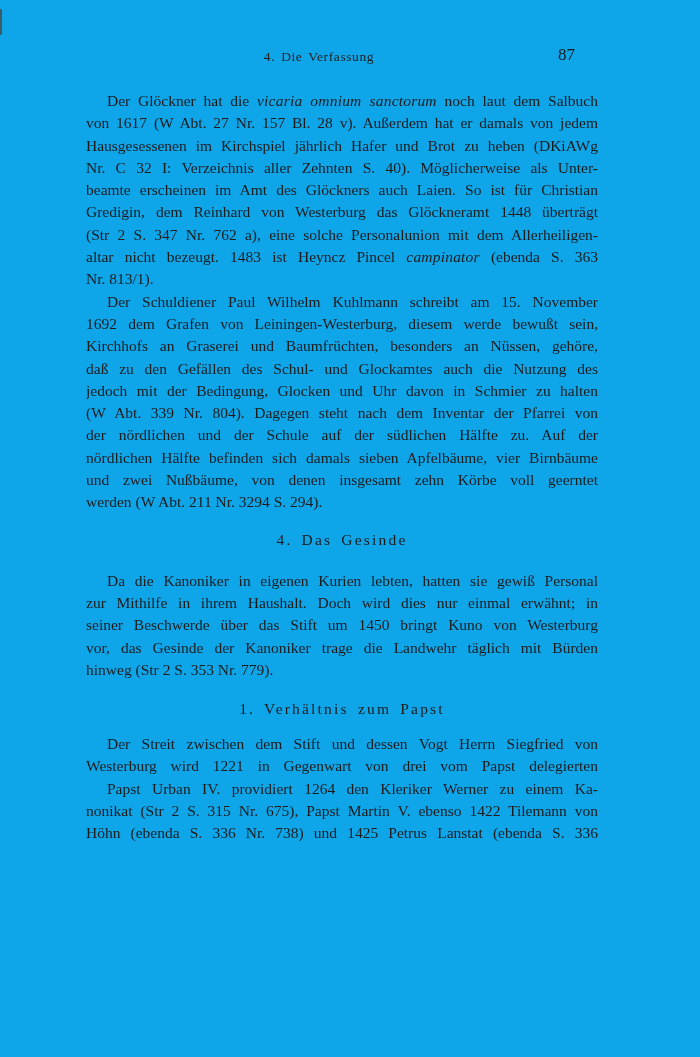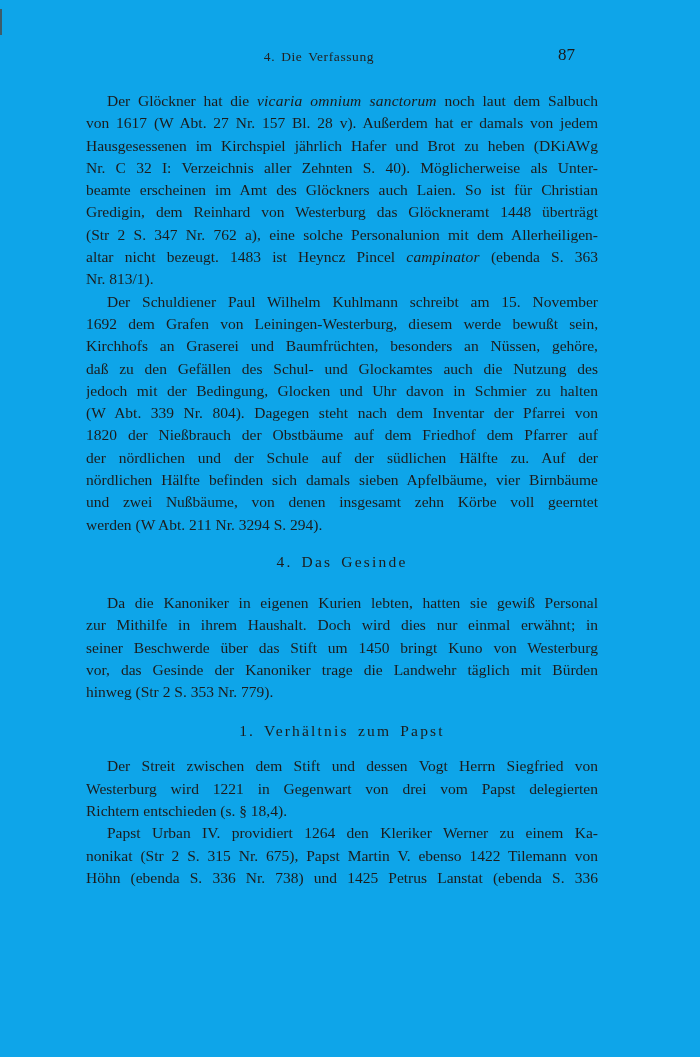--- a/index.html
+++ b/index.html
@@ -107,21 +107,20 @@
       <div class="line last">Nr. 813/1).</div>
     </div>
 
     <div class="paragraph p2">
       <div class="line indent">Der Schuldiener Paul Wilhelm Kuhlmann schreibt am 15. November</div>
       <div class="line">1692 dem Grafen von Leiningen-Westerburg, diesem werde bewußt sein,</div>
       <div class="line">Kirchhofs an Graserei und Baumfrüchten, besonders an Nüssen, gehöre,</div>
       <div class="line">daß zu den Gefällen des Schul- und Glockamtes auch die Nutzung des</div>
       <div class="line">jedoch mit der Bedingung, Glocken und Uhr davon in Schmier zu halten</div>
       <div class="line">(W Abt. 339 Nr. 804). Dagegen steht nach dem Inventar der Pfarrei von</div>
-      <div class="line">1820 der Nießbrauch der Obstbäume auf dem Friedhof dem Pfarrer auf</div>
       <div class="line">der nördlichen und der Schule auf der südlichen Hälfte zu. Auf der</div>
       <div class="line">nördlichen Hälfte befinden sich damals sieben Apfelbäume, vier Birnbäume</div>
       <div class="line">und zwei Nußbäume, von denen insgesamt zehn Körbe voll geerntet</div>
       <div class="line last">werden (W Abt. 211 Nr. 3294 S. 294).</div>
     </div>
 
     <div class="section-heading heading-gesinde">4. Das Gesinde</div>
 
     <div class="paragraph p3">
       <div class="line indent">Da die Kanoniker in eigenen Kurien lebten, hatten sie gewiß Personal</div>
@@ -130,21 +129,20 @@
       <div class="line">vor, das Gesinde der Kanoniker trage die Landwehr täglich mit Bürden</div>
       <div class="line last">hinweg (Str 2 S. 353 Nr. 779).</div>
     </div>
 
 
     <div class="section-heading heading-papst">1. Verhältnis zum Papst</div>
 
     <div class="paragraph p4">
       <div class="line indent">Der Streit zwischen dem Stift und dessen Vogt Herrn Siegfried von</div>
       <div class="line">Westerburg wird 1221 in Gegenwart von drei vom Papst delegierten</div>
-      <div class="line last">Richtern entschieden (s. § 18,4).</div>
     </div>
 
     <div class="paragraph p5">
       <div class="line indent">Papst Urban IV. providiert 1264 den Kleriker Werner zu einem Ka-</div>
       <div class="line">nonikat (Str 2 S. 315 Nr. 675), Papst Martin V. ebenso 1422 Tilemann von</div>
       <div class="line">Höhn (ebenda S. 336 Nr. 738) und 1425 Petrus Lanstat (ebenda S. 336</div>
     </div>
 
   </div>
 </div>

